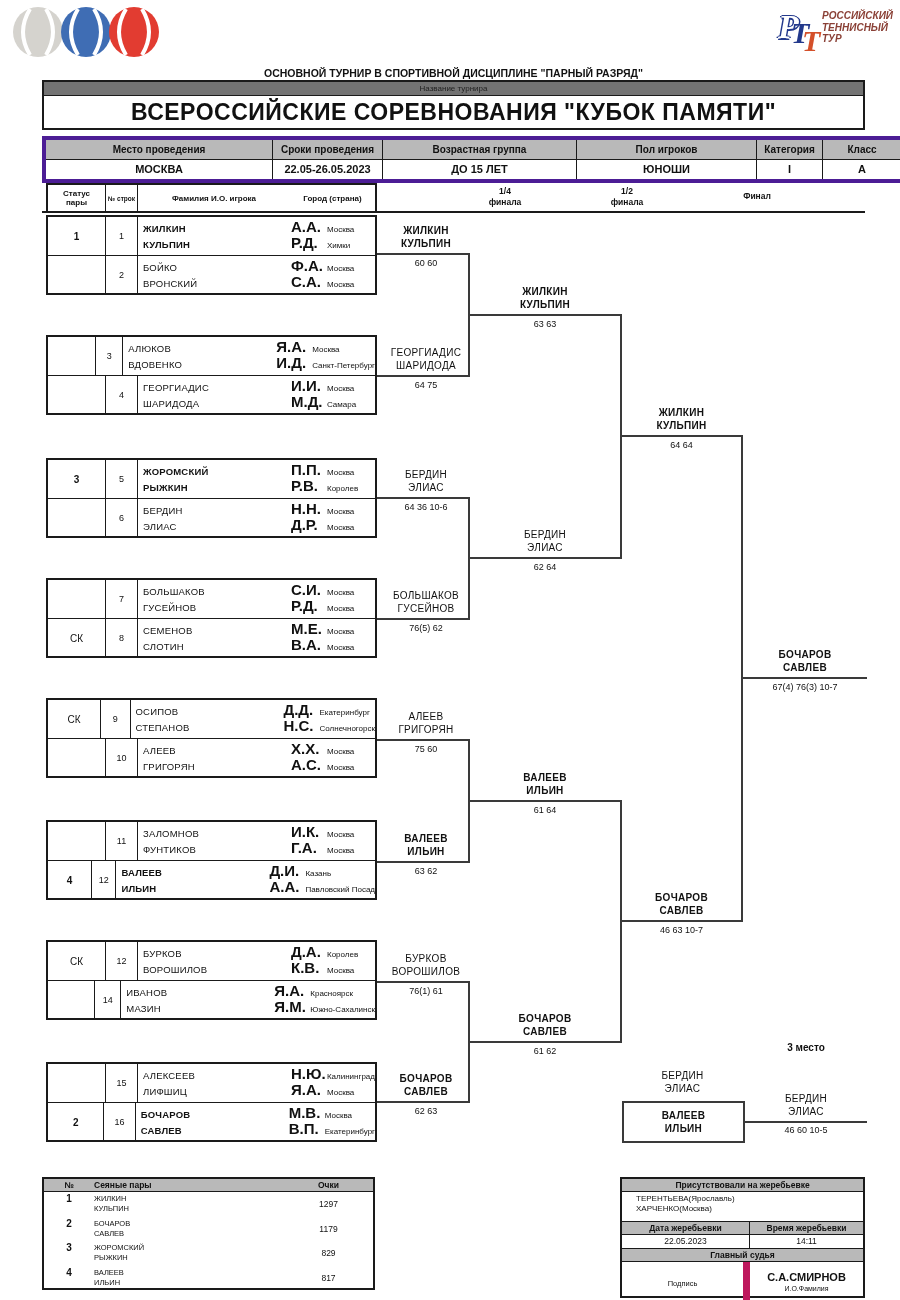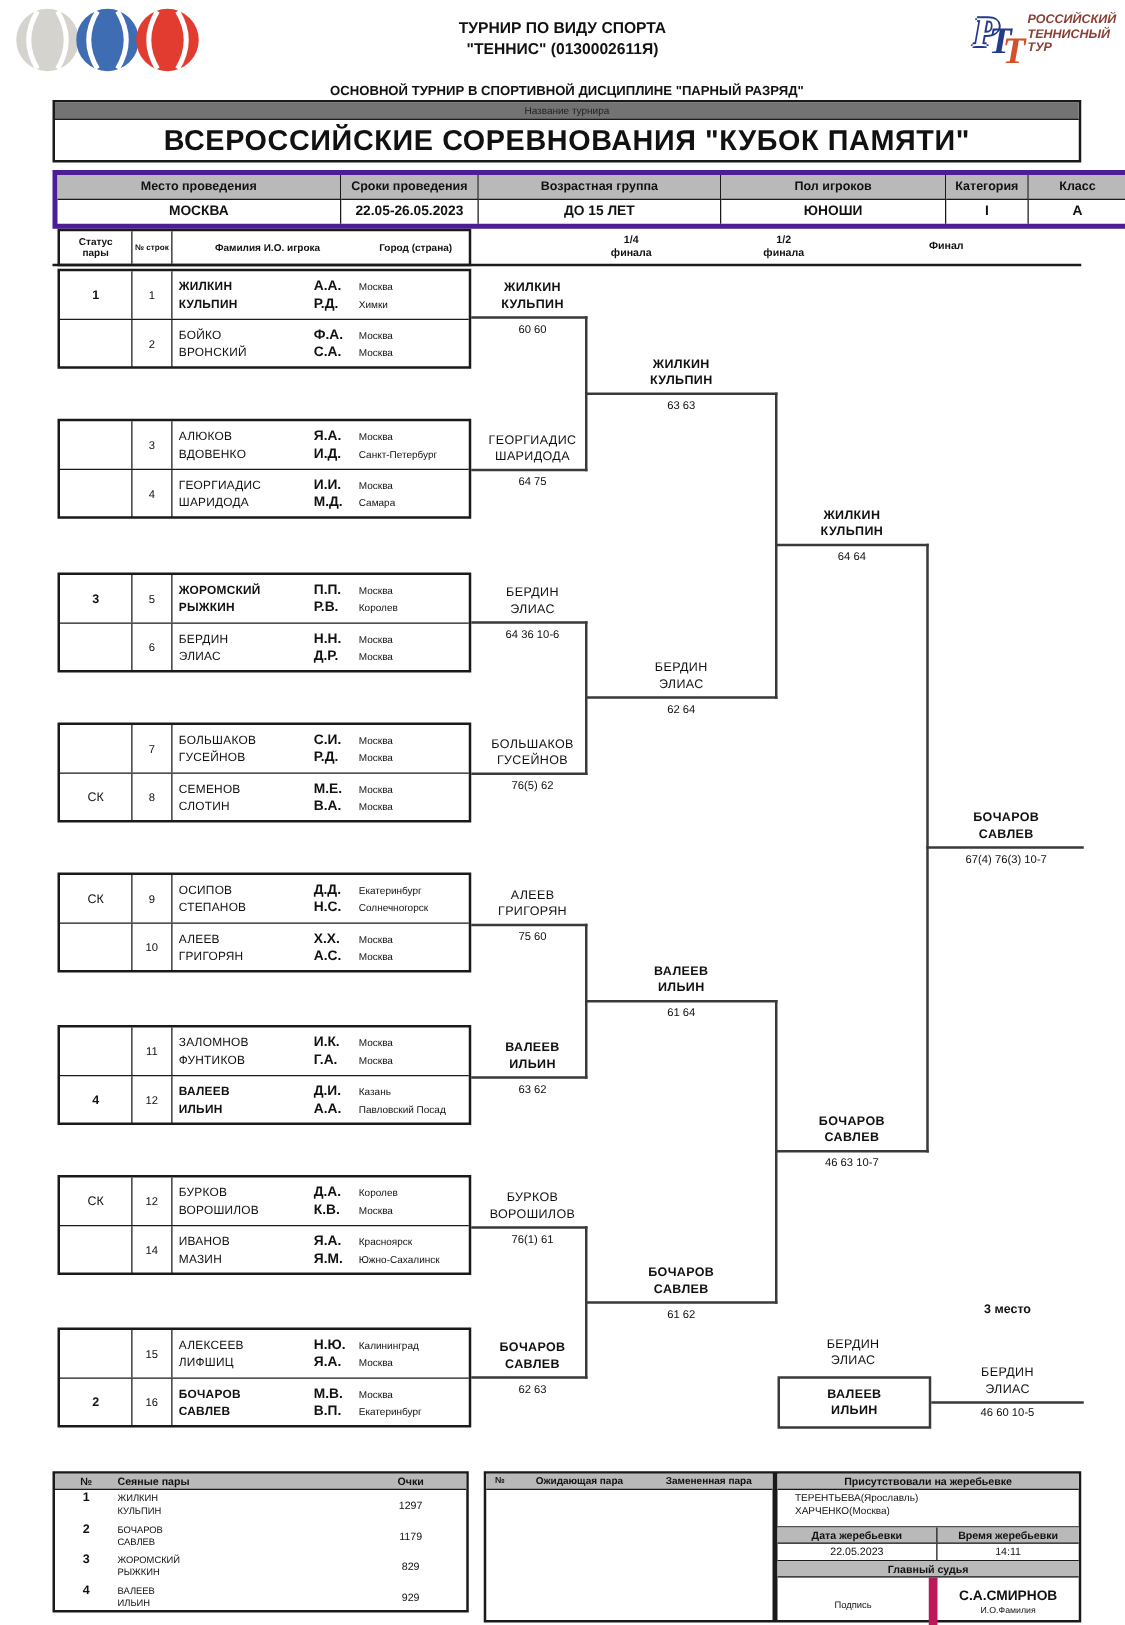--- a/index.html
+++ b/index.html
@@ -56,21 +56,21 @@
            box-sizing:border-box;background:#fff;}
   .prow{display:flex;height:38px;}
   .prow:first-child{border-bottom:1.5px solid #1a1a1a;}
   .st{width:57px;border-right:1.5px solid #1a1a1a;display:flex;align-items:center;
       justify-content:center;font-size:10px;}
   .no{width:31px;border-right:1.5px solid #1a1a1a;display:flex;align-items:center;
       justify-content:center;font-size:9px;}
   .names{flex:1;display:flex;flex-direction:column;justify-content:center;gap:3px;}
   .person{display:flex;align-items:baseline;line-height:10px;}
   .surname{width:108px;padding-left:5px;font-size:9.5px;letter-spacing:0.2px;}
-  .initials{width:36px;font-size:11px;font-weight:bold;}
+  .initials{width:36px;font-size:15px;font-weight:bold;margin-left:40px;}
   .city{flex:1;font-size:8px;overflow:hidden;white-space:nowrap;}
   .seed .surname{font-weight:bold;}
 
   
   .hline{position:absolute;height:2px;background:#3a3a3a;}
   .vline{position:absolute;width:2px;background:#3a3a3a;}
   .wname{position:absolute;text-align:center;font-size:10px;line-height:13px;
          white-space:pre-line;letter-spacing:0.3px;}
   .score{position:absolute;text-align:center;font-size:9px;}
 
@@ -101,22 +101,20 @@
     <path d="M22,5 Q8,28 22,51" stroke="#fff" stroke-width="4" fill="none"></path>
     <path d="M38,5 Q52,28 38,51" stroke="#fff" stroke-width="4" fill="none"></path>
     <circle cx="78" cy="28" r="25" fill="#3f6db4"></circle>
     <path d="M70,5 Q56,28 70,51" stroke="#fff" stroke-width="4" fill="none"></path>
     <path d="M86,5 Q100,28 86,51" stroke="#fff" stroke-width="4" fill="none"></path>
     <circle cx="126" cy="28" r="25" fill="#e23c31"></circle>
     <path d="M118,5 Q104,28 118,51" stroke="#fff" stroke-width="4" fill="none"></path>
     <path d="M134,5 Q148,28 134,51" stroke="#fff" stroke-width="4" fill="none"></path>
   </svg>
 
-  <div class="toptitle">ТУРНИР ПО ВИДУ СПОРТА
-"ТЕННИС" (0130002611Я)</div>
 
   <div class="abs" style="left:778px;top:6px;width:118px;height:58px">
     <span class="abs" style="left:0;top:2px;font:italic bold 34px 'Liberation Serif',serif;color:#fff;
           text-shadow:-1.5px 0 #23398c,1.5px 0 #23398c,0 -1.5px #23398c,0 1.5px #23398c">Р</span>
     <span class="abs" style="left:13px;top:10px;font:italic bold 30px 'Liberation Serif',serif;color:#23398c">Т</span>
     <span class="abs" style="left:24px;top:18px;font:italic bold 30px 'Liberation Serif',serif;color:#d4502a">Т</span>
   </div>
   <div class="rtt-text pre">РОССИЙСКИЙ
 ТЕННИСНЫЙ
 ТУР</div>
@@ -551,32 +549,24 @@
     <div class="srow">
       <div class="n">3</div>
       <div class="p">ЖОРОМСКИЙ
 РЫЖКИН</div>
       <div class="o">829</div>
     </div>
     <div class="srow">
       <div class="n">4</div>
       <div class="p">ВАЛЕЕВ
 ИЛЬИН</div>
-      <div class="o">929</div>
-    </div>
-  </div>
-
-  <div class="ftable" style="left:387px;top:1177px;width:233px;height:121px">
-    <div class="fhead wgrid">
-      <div class="ctr" style="font-size:7px">№</div>
-      <div class="ctr" style="font-size:8px">Ожидающая пара</div>
-      <div class="ctr" style="font-size:8px">Замененная пара</div>
-    </div>
-
-  </div>
+      <div class="o">817</div>
+    </div>
+  </div>
+
 
   <div class="ftable" style="left:620px;top:1177px;width:245px;height:121px">
     <div class="fhead ctr">Присутствовали на жеребьевке</div>
     <div class="pre" style="height:27px;font-size:8px;line-height:10px;padding:2px 0 0 14px;border-bottom:1.5px solid #1a1a1a">ТЕРЕНТЬЕВА(Ярославль)
 ХАРЧЕНКО(Москва)</div>
     <div class="fhead dgrid">
       <div class="ctr" style="border-right:1px solid #1a1a1a">Дата жеребьевки</div>
       <div class="ctr">Время жеребьевки</div>
     </div>
     <div class="dgrid" style="height:13px;font-size:8.5px;line-height:13px;border-bottom:1.5px solid #1a1a1a">

